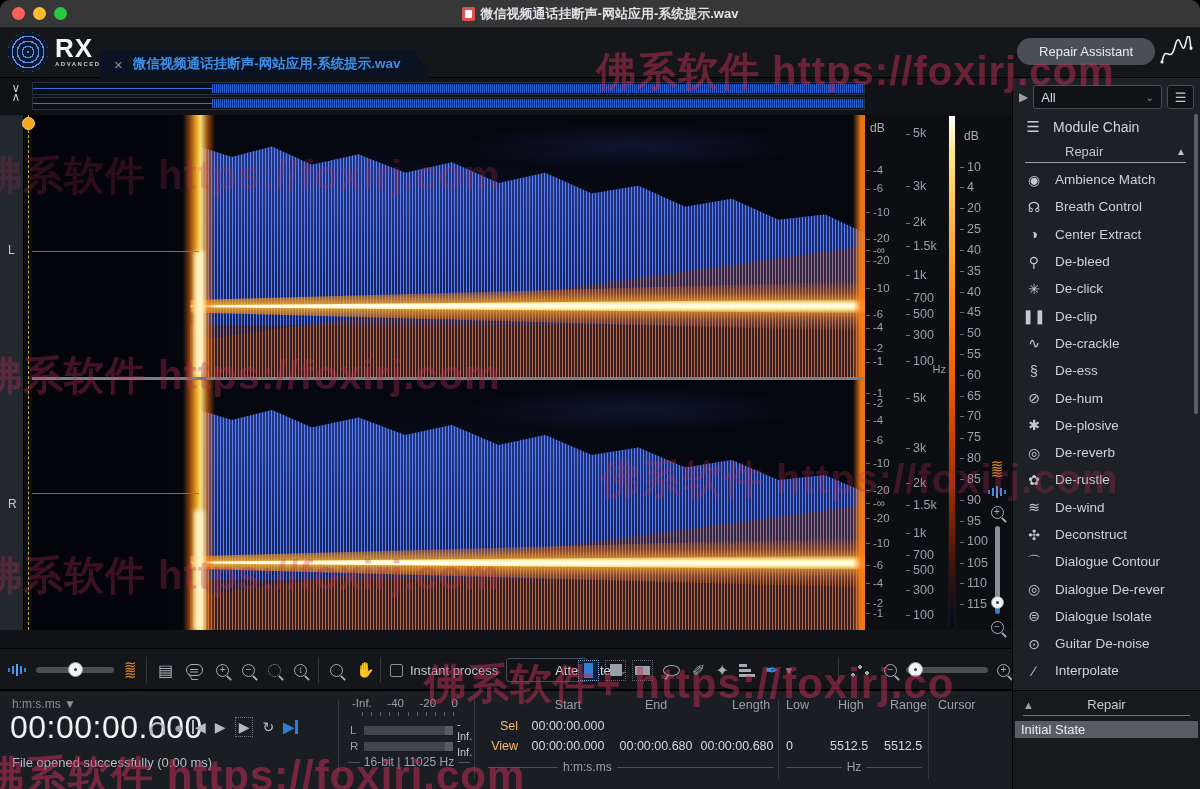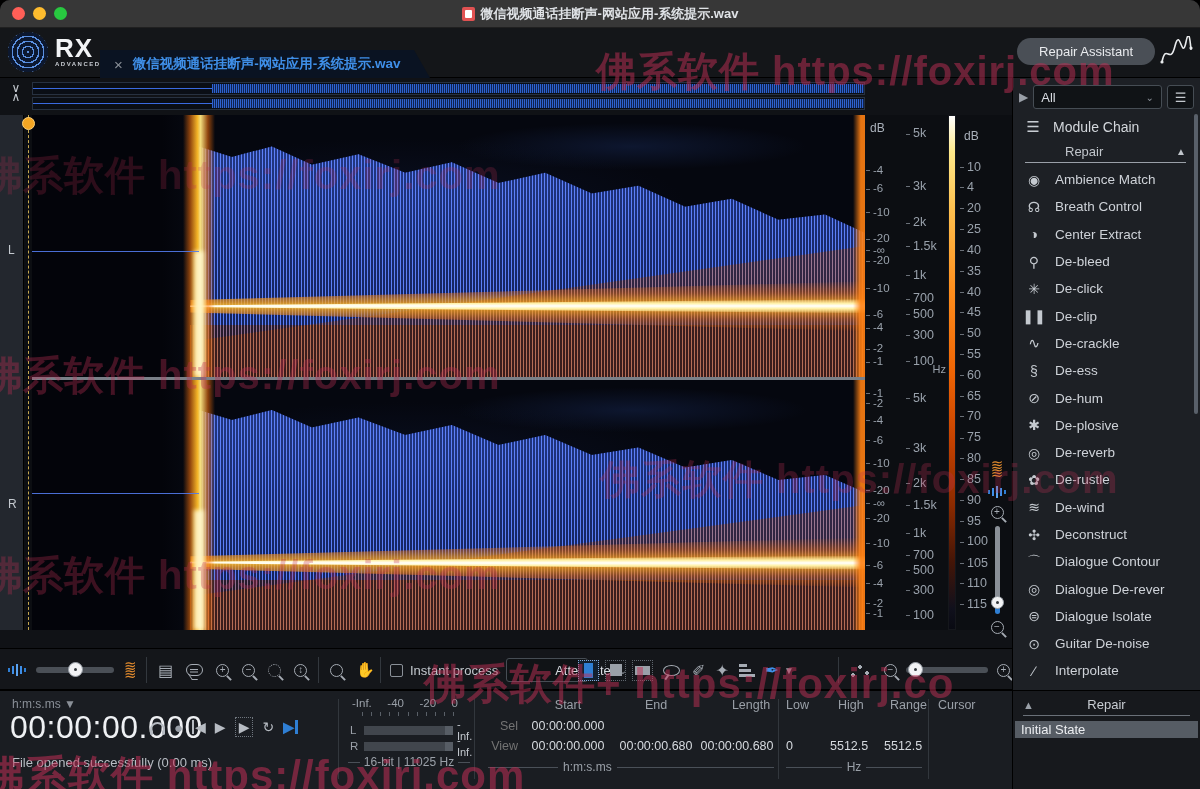--- a/index.html
+++ b/index.html
@@ -214,21 +214,21 @@
   .mr1 { top:27px; } .mr2 { top:43px; }
   .mfmt { position:absolute; left:0; top:64px; width:122px; display:flex; align-items:center; gap:4px;
     color:#9aa0a8; font-size:12px; }
   .mfmt .line { flex:1; height:1px; background:#4a5058; }
 
   .selblk { position:absolute; left:484px; top:0; width:292px; height:99px; color:#c3c8ce; font-size:12.5px; }
   .selblk .hdr { position:absolute; top:7px; color:#9aa0a8; }
   .selblk .h-start { left:40px; width:88px; text-align:center; }
   .selblk .h-end { left:128px; width:88px; text-align:center; }
   .selblk .h-len { left:228px; width:78px; text-align:center; }
-  .selblk .rowlab { position:absolute; color:#737373; text-align:right; width:34px; left:0; }
+  .selblk .rowlab { position:absolute; color:#fdba74; text-align:right; width:34px; left:0; }
   .selblk .v { position:absolute; width:88px; text-align:center; color:#d5d9de; }
   .r-sel { top:28px; } .r-view { top:48px; }
   .blk-foot { position:absolute; top:69px; display:flex; align-items:center; gap:5px; color:#9aa0a8; font-size:12px; }
   .blk-foot .line { height:1px; background:#4a5058; }
 
   .freqblk { position:absolute; left:786px; top:0; width:136px; height:99px; font-size:12.5px; }
   .freqblk .hdr { position:absolute; top:7px; color:#9aa0a8; }
   .freqblk .h-low { left:0; } .freqblk .h-high { left:52px; } .freqblk .h-range { left:104px; }
   .freqblk .v { position:absolute; top:48px; color:#d5d9de; }
   .v-low { left:0; } .v-high { left:44px; } .v-range { left:98px; }

